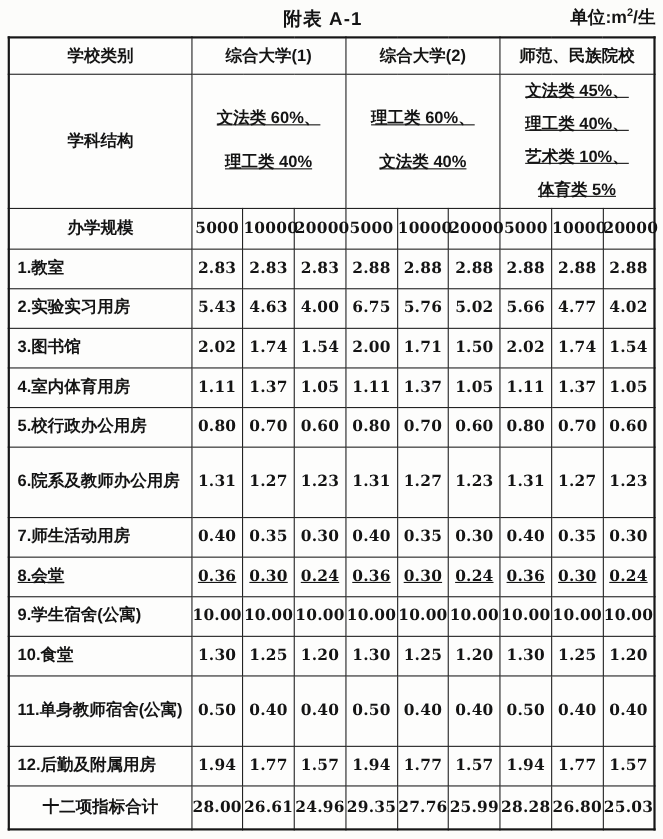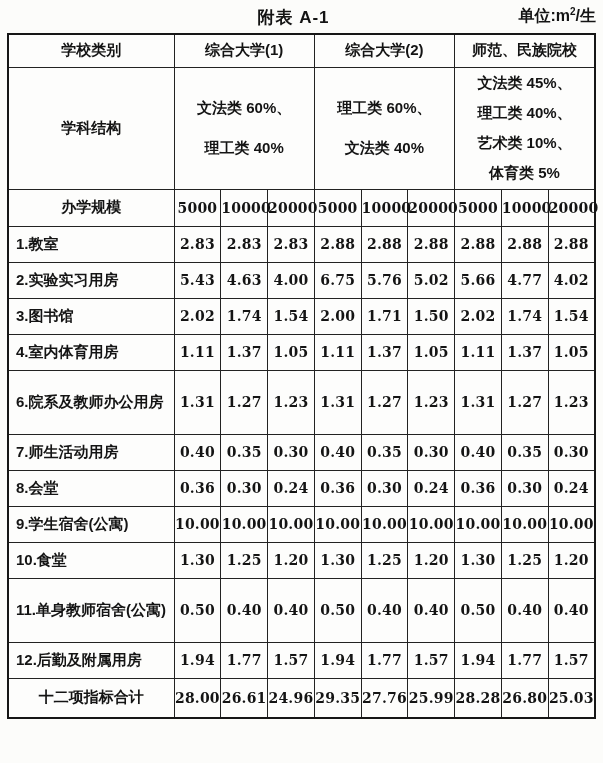--- a/index.html
+++ b/index.html
@@ -10,21 +10,21 @@
     font-size:17px;font-weight:700;letter-spacing:1px;padding-left:28px;}
   .caption-unit{position:absolute;right:7px;top:6px;font-size:16px;font-weight:700;}
   .caption-unit sup{font-size:10px;}
   table.spec{border-collapse:collapse;table-layout:fixed;width:589px;margin:0 7px;
     border:2px solid #161616;background:#fdfdfc;}
   td{border:1px solid #222;padding:0;vertical-align:middle;font-weight:700;}
   .hdr{text-align:center;font-size:15px;}
   .lbl{text-align:left;font-size:15px;padding:2px 3px 2px 7px;line-height:1.65;}
   .num{text-align:center;font-family:"DejaVu Serif",serif;font-size:14px;letter-spacing:0.2px;}
   .struct{text-align:center;font-size:15px;}
-  .sline{line-height:40px;}
+  .sline{line-height:40px;text-decoration:underline;}
   .sline.sm{line-height:30px;}
 </style>
 </head>
 <body>
 
 <div class="page">
   <div class="caption-row">
     <div class="caption-title">附表 A-1</div>
     <div class="caption-unit"><span>单位:m</span><sup>2</sup><span>/生</span></div>
   </div>
@@ -119,20 +119,32 @@
           <td class="num">1.11</td>
           <td class="num">1.37</td>
           <td class="num">1.05</td>
           <td class="num">1.11</td>
           <td class="num">1.37</td>
           <td class="num">1.05</td>
           <td class="num">1.11</td>
           <td class="num">1.37</td>
           <td class="num">1.05</td>
         </tr>
+        <tr style="height: 36px;">
+          <td class="lbl">5.校行政办公用房</td>
+          <td class="num">0.80</td>
+          <td class="num">0.70</td>
+          <td class="num">0.60</td>
+          <td class="num">0.80</td>
+          <td class="num">0.70</td>
+          <td class="num">0.60</td>
+          <td class="num">0.80</td>
+          <td class="num">0.70</td>
+          <td class="num">0.60</td>
+        </tr>
         <tr style="height: 64px;">
           <td class="lbl">6.院系及教师办公用房</td>
           <td class="num">1.31</td>
           <td class="num">1.27</td>
           <td class="num">1.23</td>
           <td class="num">1.31</td>
           <td class="num">1.27</td>
           <td class="num">1.23</td>
           <td class="num">1.31</td>
           <td class="num">1.27</td>
@@ -143,21 +155,21 @@
           <td class="num">0.40</td>
           <td class="num">0.35</td>
           <td class="num">0.30</td>
           <td class="num">0.40</td>
           <td class="num">0.35</td>
           <td class="num">0.30</td>
           <td class="num">0.40</td>
           <td class="num">0.35</td>
           <td class="num">0.30</td>
         </tr>
-        <tr style="height: 36px;">
+        <tr style="height: 36px; text-decoration: underline;">
           <td class="lbl">8.会堂</td>
           <td class="num">0.36</td>
           <td class="num">0.30</td>
           <td class="num">0.24</td>
           <td class="num">0.36</td>
           <td class="num">0.30</td>
           <td class="num">0.24</td>
           <td class="num">0.36</td>
           <td class="num">0.30</td>
           <td class="num">0.24</td>

